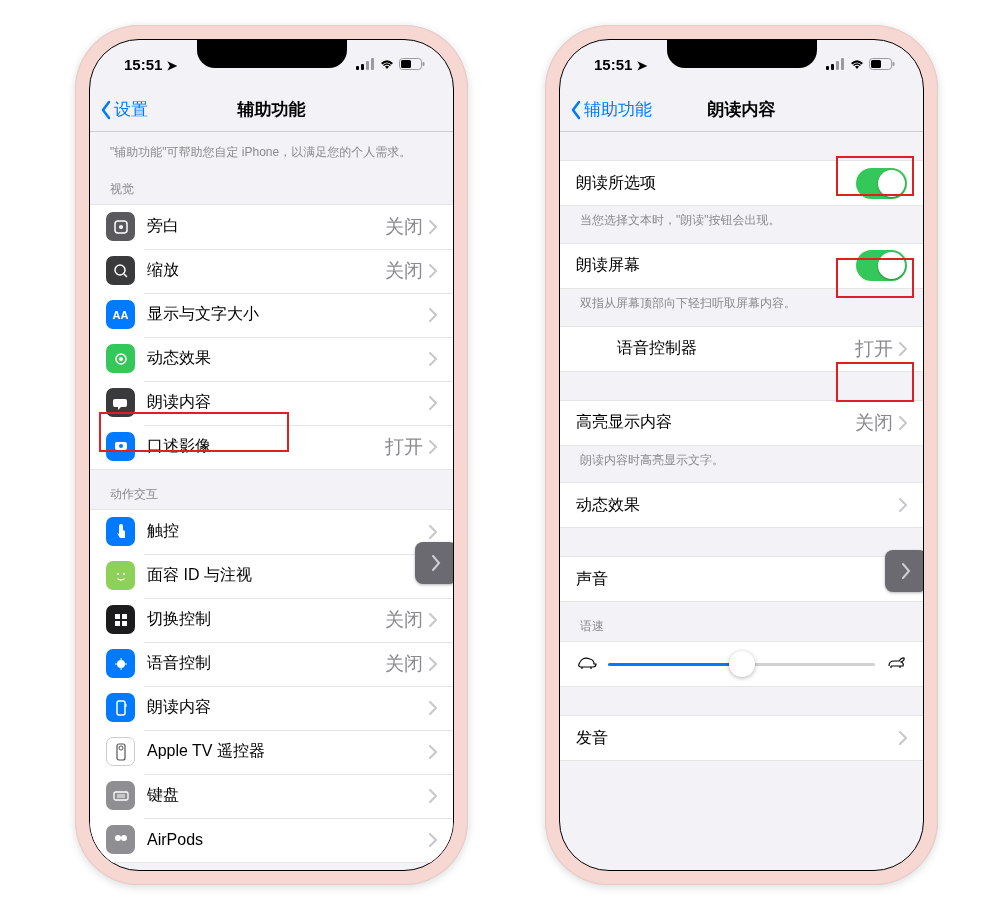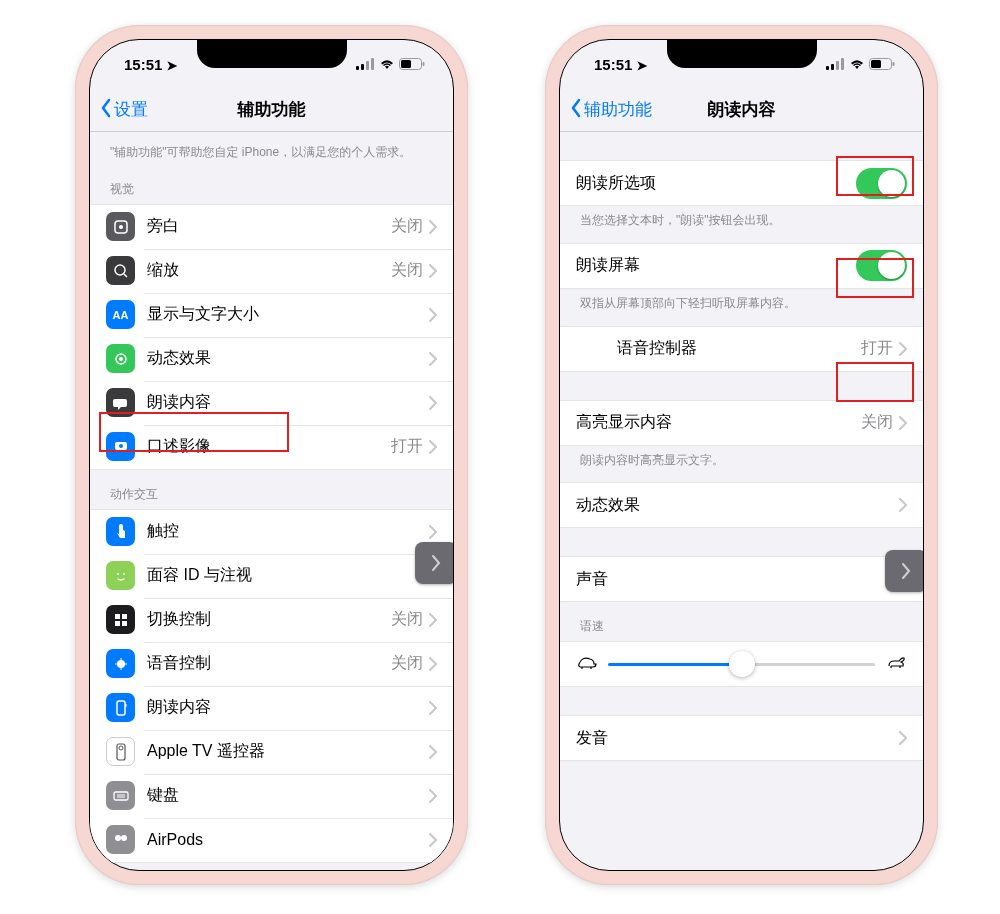--- a/index.html
+++ b/index.html
@@ -64,20 +64,21 @@
 .nav-title {
   position: absolute;
   left: 0; right: 0;
   text-align: center;
   font-size: 17px;
   font-weight: 600;
   pointer-events: none;
 }
 .nav-back {
   display: flex;
+  align-items: center;
   color: #007aff;
   font-size: 17px;
   gap: 2px;
 }
 .nav-back svg { width: 12px; height: 20px; }
 
 .content {
   height: calc(100% - 92px);
   overflow: hidden;
   padding-top: 6px;
@@ -121,21 +122,21 @@
   margin-right: 12px;
   display: flex;
   align-items: center;
   justify-content: center;
   color: #fff;
   font-size: 15px;
   flex-shrink: 0;
 }
 .cell-label { flex: 1; font-size: 16px; color: #000; }
 .cell-label.min { flex: 0 0 auto; min-width: 90px; margin-left: 41px; }
-.cell-value { font-size: 16px; color: #8a8a8e; margin-right: 6px; }
+.cell-value { font-size: 19px; color: #8a8a8e; margin-right: 6px; }
 .chevron { color: #c7c7cc; }
 .chevron svg { width: 8px; height: 14px; display:block; }
 
 .toggle {
   width: 51px;
   height: 31px;
   background: #34c759;
   border-radius: 16px;
   position: relative;
 }

